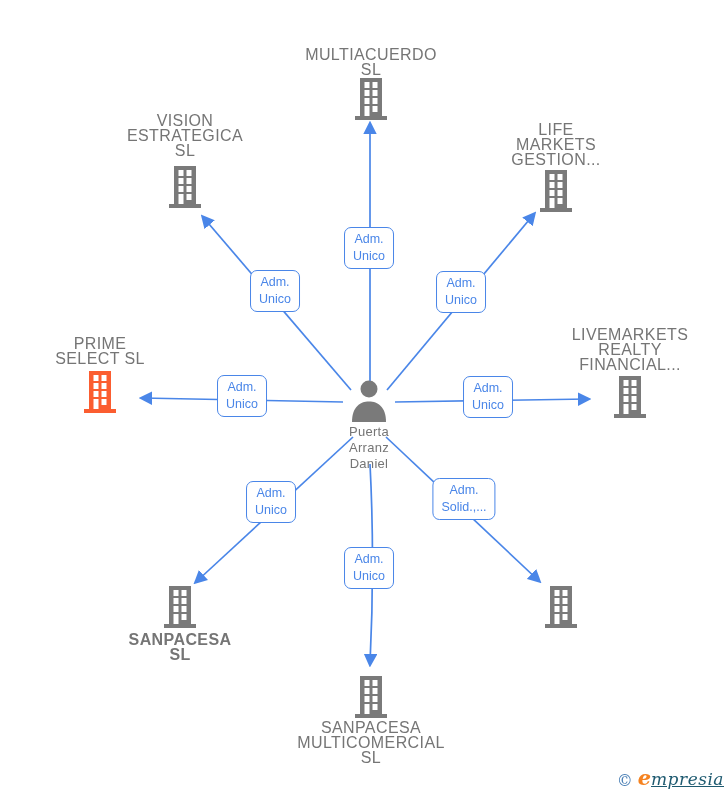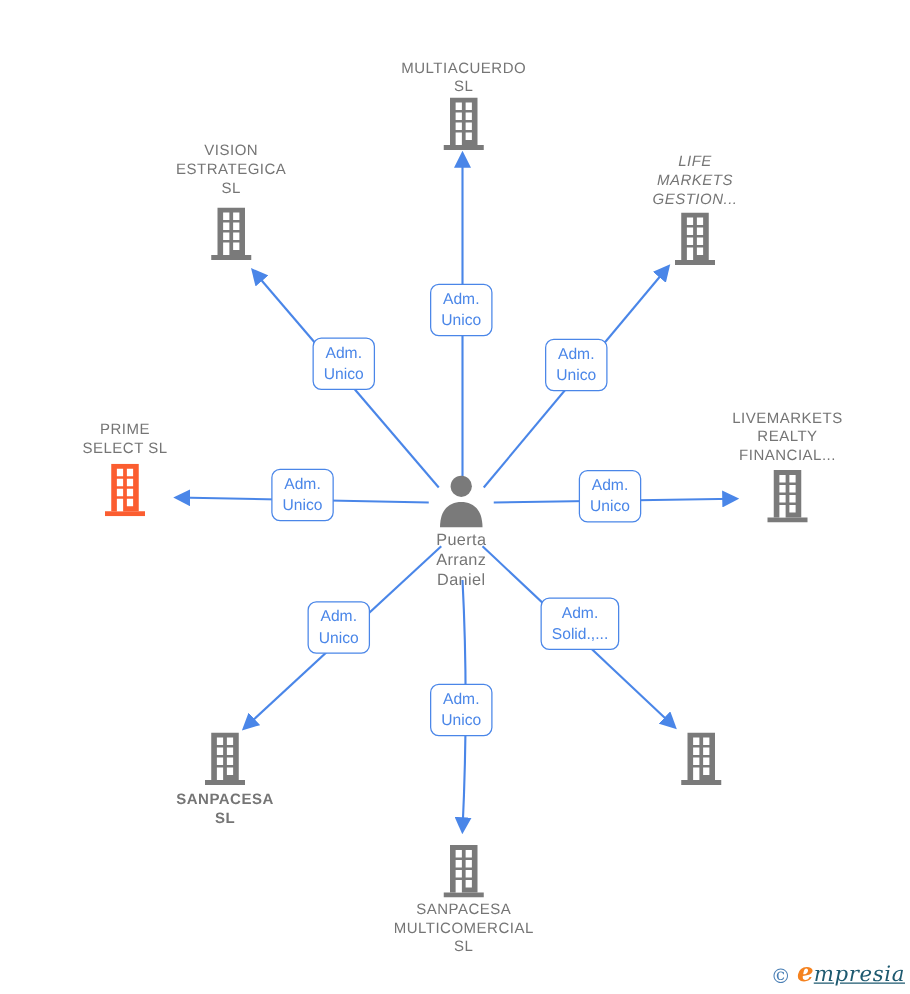--- a/index.html
+++ b/index.html
@@ -6,21 +6,21 @@
   .canvas{
     position:relative;width:728px;height:795px;background:#ffffff;
     font-family:"Liberation Sans",sans-serif;overflow:hidden;
   }
   .edges-layer{position:absolute;left:0;top:0;z-index:1;}
   .node{
     position:absolute;z-index:2;display:flex;flex-direction:column;
     align-items:center;width:170px;
   }
   .node-label{
-    color:#757575;font-size:12px;line-height:15px;letter-spacing:.4px;
+    color:#757575;font-size:16px;line-height:15px;letter-spacing:.4px;
     text-align:center;white-space:pre-line;
   }
   .center-node{position:absolute;z-index:2;display:flex;flex-direction:column;align-items:center;width:200px;}
   .center-name{
     color:#757575;font-size:13px;line-height:16px;letter-spacing:.3px;
     text-align:center;white-space:pre-line;margin-top:2px;
   }
   .edge-label{
     position:absolute;z-index:3;transform:translate(-50%,-50%);
     background:#ffffff;border:1.5px solid #4a86e8;border-radius:7px;
@@ -92,21 +92,21 @@
         <rect x="11.5" y="12" width="5" height="6"></rect>
           <rect x="19.5" y="12" width="5" height="6"></rect>
         <rect x="11.5" y="20" width="5" height="6"></rect>
           <rect x="19.5" y="20" width="5" height="6"></rect>
         <rect x="11.5" y="28" width="5" height="10"></rect>
           <rect x="19.5" y="28" width="5" height="6"></rect>
       </g>
     </svg>
   </div>
 
-  <div class="node" style="left:471px;top:122px;font-style:italic;">
+  <div class="node" style="left:471px;top:122px;">
     <div class="node-label">LIFE
 MARKETS
 GESTION...</div>
     <svg width="36" height="42" viewBox="0 0 36 42" style="margin-top:3px">
       <rect x="2" y="38" width="32" height="4" fill="#7a7a7a"></rect>
       <rect x="7" y="0" width="22" height="38" fill="#7a7a7a"></rect>
       <g fill="#ffffff">
         <rect x="11.5" y="4" width="5" height="6"></rect>
           <rect x="19.5" y="4" width="5" height="6"></rect>
         <rect x="11.5" y="12" width="5" height="6"></rect>

